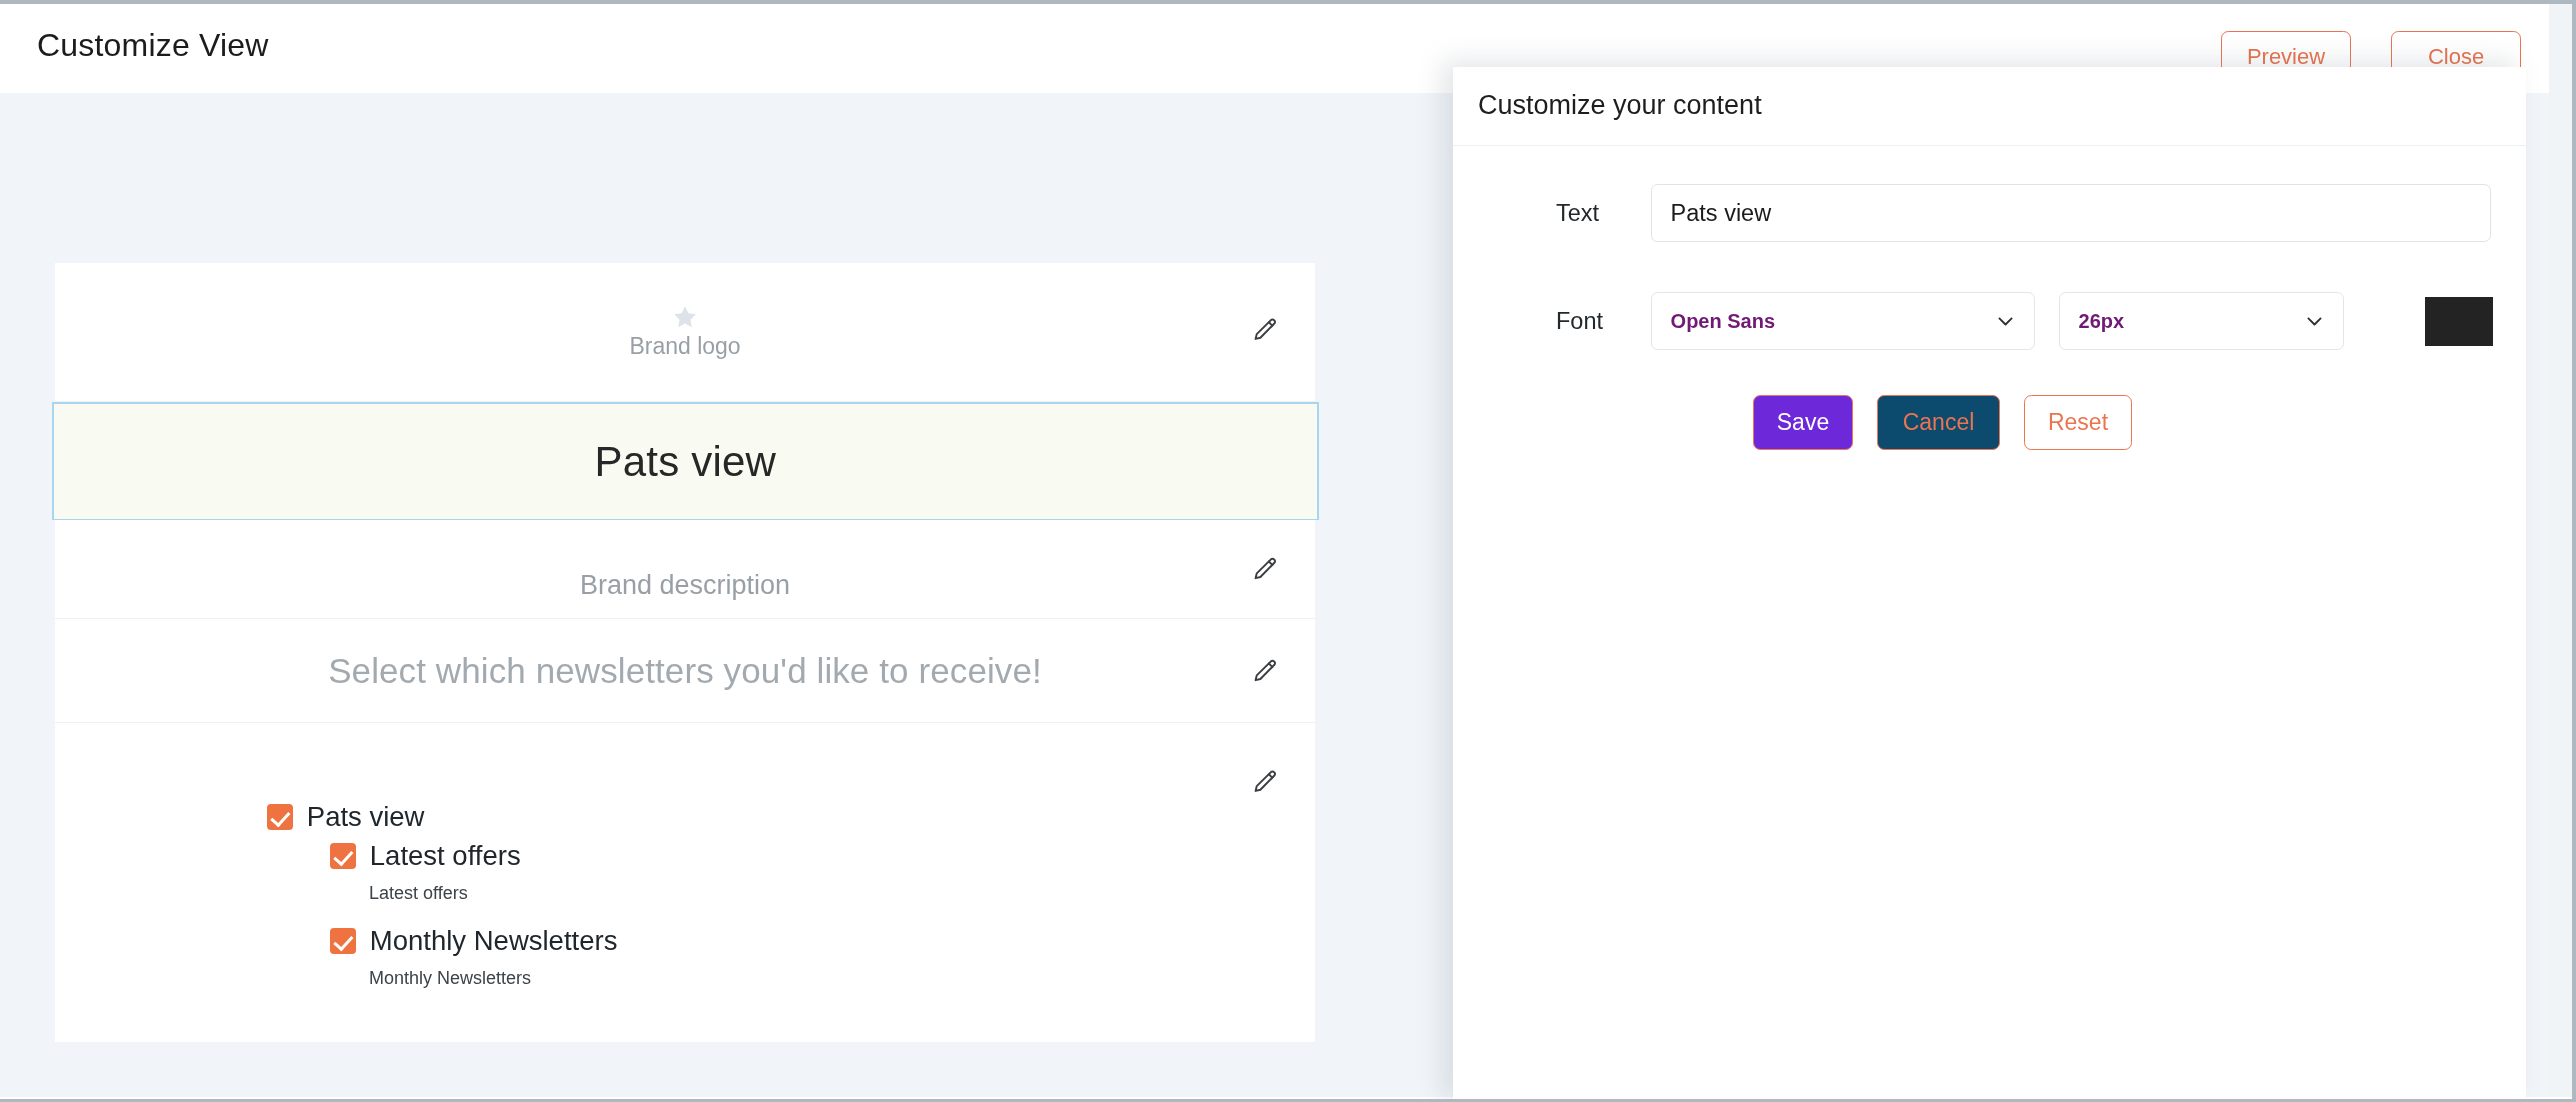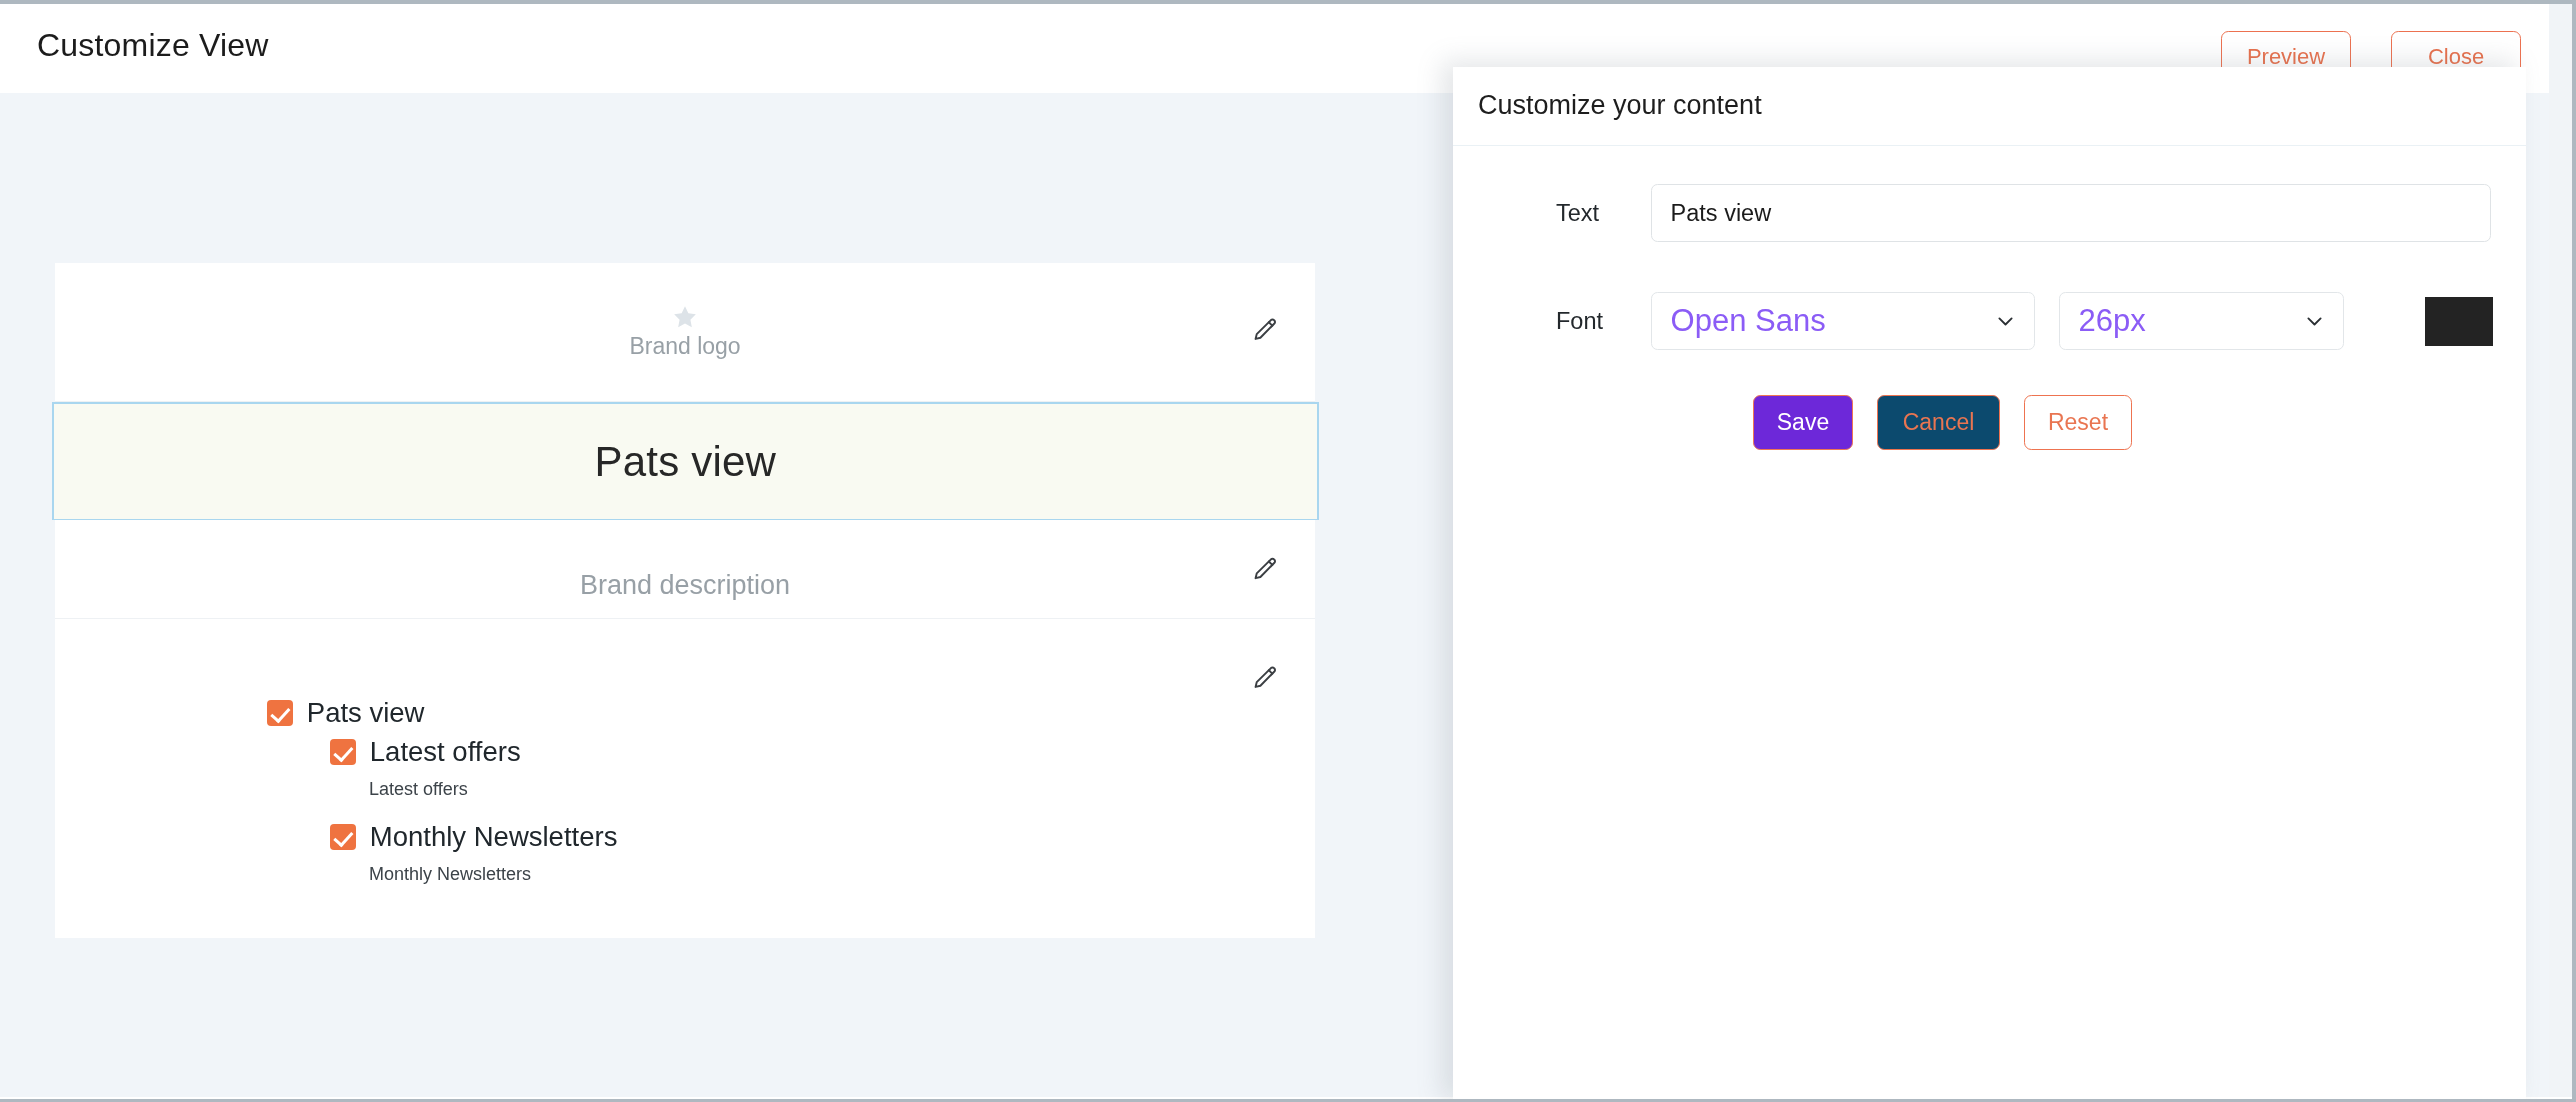--- a/index.html
+++ b/index.html
@@ -263,23 +263,24 @@
     border-radius: 6.5px;
     background: #ffffff;
     display: flex;
     align-items: center;
     padding: 0 18.6px;
     cursor: pointer;
   }
   #sel-family { width: 384px; }
   #sel-size   { width: 285px; margin-left: 24px; }
   .sel-value {
-    font-size: 31px;
-    color: #8b5cf6;
-    white-space: nowrap;
+    font-size: 20px;
+    color: #701a75;
+    white-space: nowrap;
+    font-weight: bold;
   }
   .sel-caret {
     position: absolute;
     right: 18px;
     top: 50%;
     transform: translateY(-50%);
   }
   .sel-caret svg { display: block; width: 21px; height: 21px; }
   #color-swatch {
     width: 68px;
@@ -367,20 +368,29 @@
     <div class="pv-row" id="row-desc">
       <span id="brand-desc-text">Brand description</span>
       <span class="pv-edit">
         <svg viewBox="0 0 24 24" fill="none" stroke="#3b3f43" stroke-width="1.7" stroke-linecap="round" stroke-linejoin="round">
           <path d="M17.4 3.6a1.9 1.9 0 0 1 2.7 0l.3.3a1.9 1.9 0 0 1 0 2.7L8.2 19 4 20l1-4.2z"></path>
           <path d="M15.6 5.4l3 3"></path>
         </svg>
       </span>
     </div>
 
+    <div class="pv-row" id="row-select">
+      <span id="select-text">Select which newsletters you'd like to receive!</span>
+      <span class="pv-edit">
+        <svg viewBox="0 0 24 24" fill="none" stroke="#3b3f43" stroke-width="1.7" stroke-linecap="round" stroke-linejoin="round">
+          <path d="M17.4 3.6a1.9 1.9 0 0 1 2.7 0l.3.3a1.9 1.9 0 0 1 0 2.7L8.2 19 4 20l1-4.2z"></path>
+          <path d="M15.6 5.4l3 3"></path>
+        </svg>
+      </span>
+    </div>
 
     <div class="pv-row" id="row-checks">
       <span class="pv-edit">
         <svg viewBox="0 0 24 24" fill="none" stroke="#3b3f43" stroke-width="1.7" stroke-linecap="round" stroke-linejoin="round">
           <path d="M17.4 3.6a1.9 1.9 0 0 1 2.7 0l.3.3a1.9 1.9 0 0 1 0 2.7L8.2 19 4 20l1-4.2z"></path>
           <path d="M15.6 5.4l3 3"></path>
         </svg>
       </span>
 
       <div class="chk-line lvl-0">

